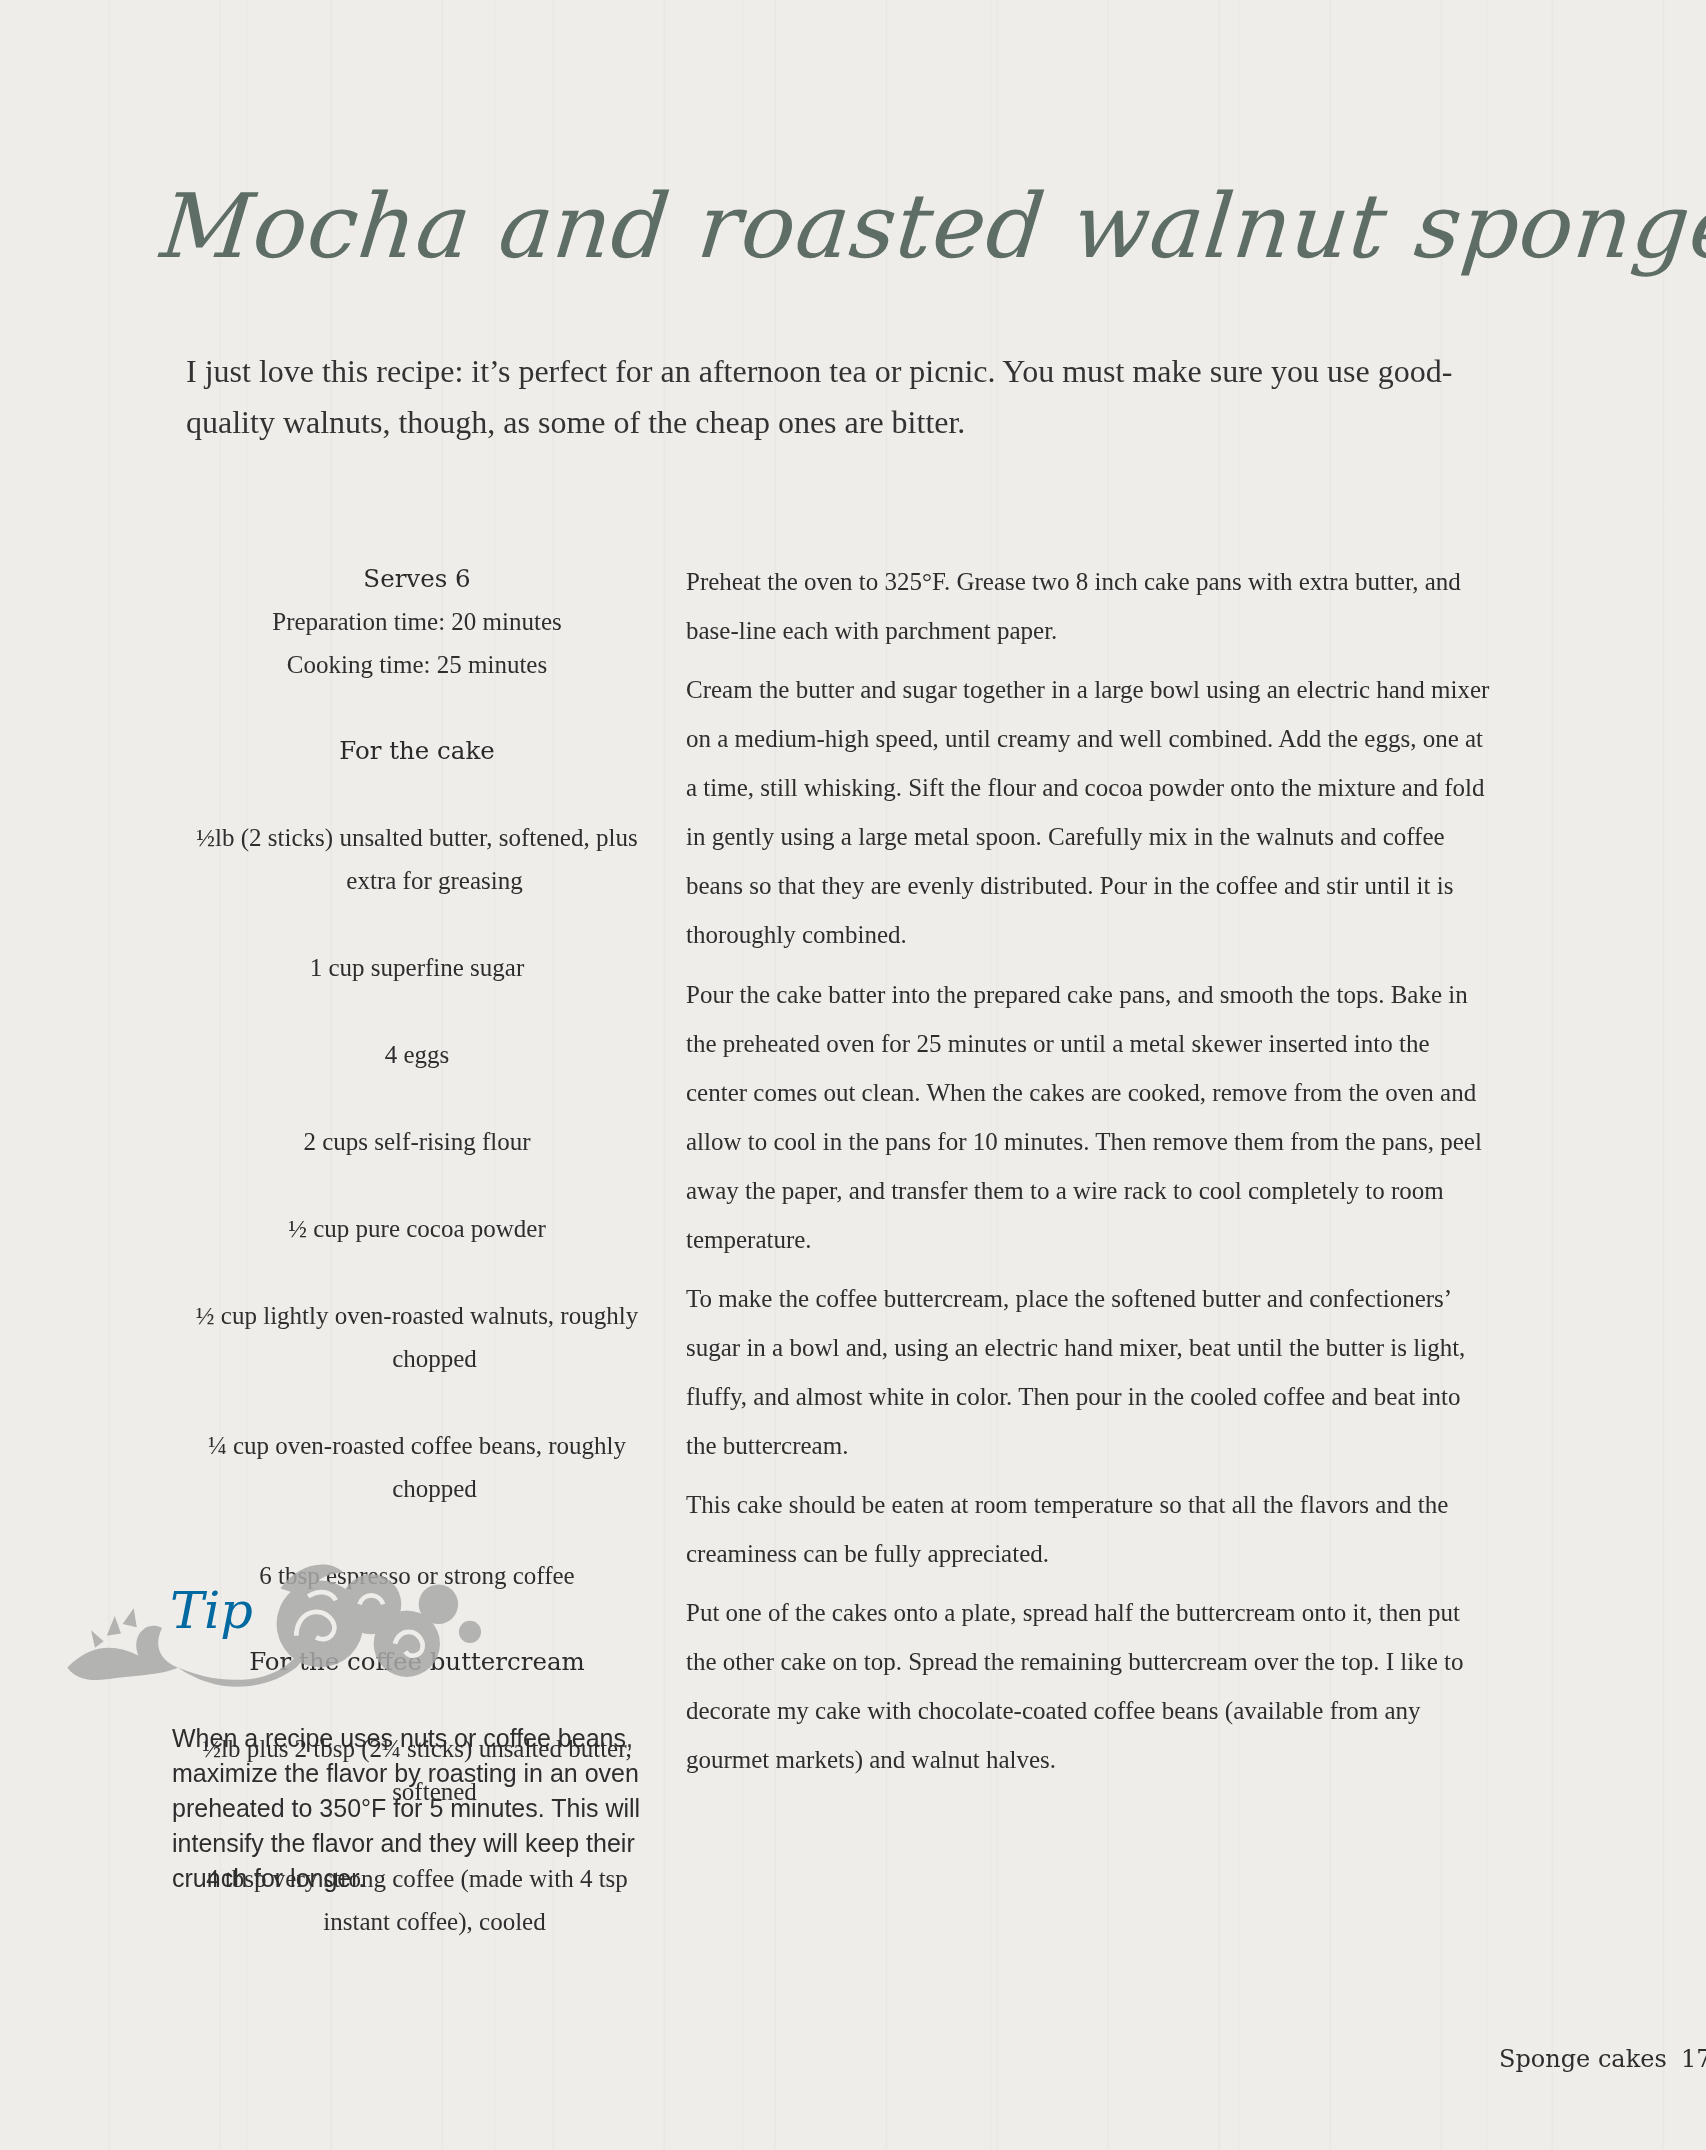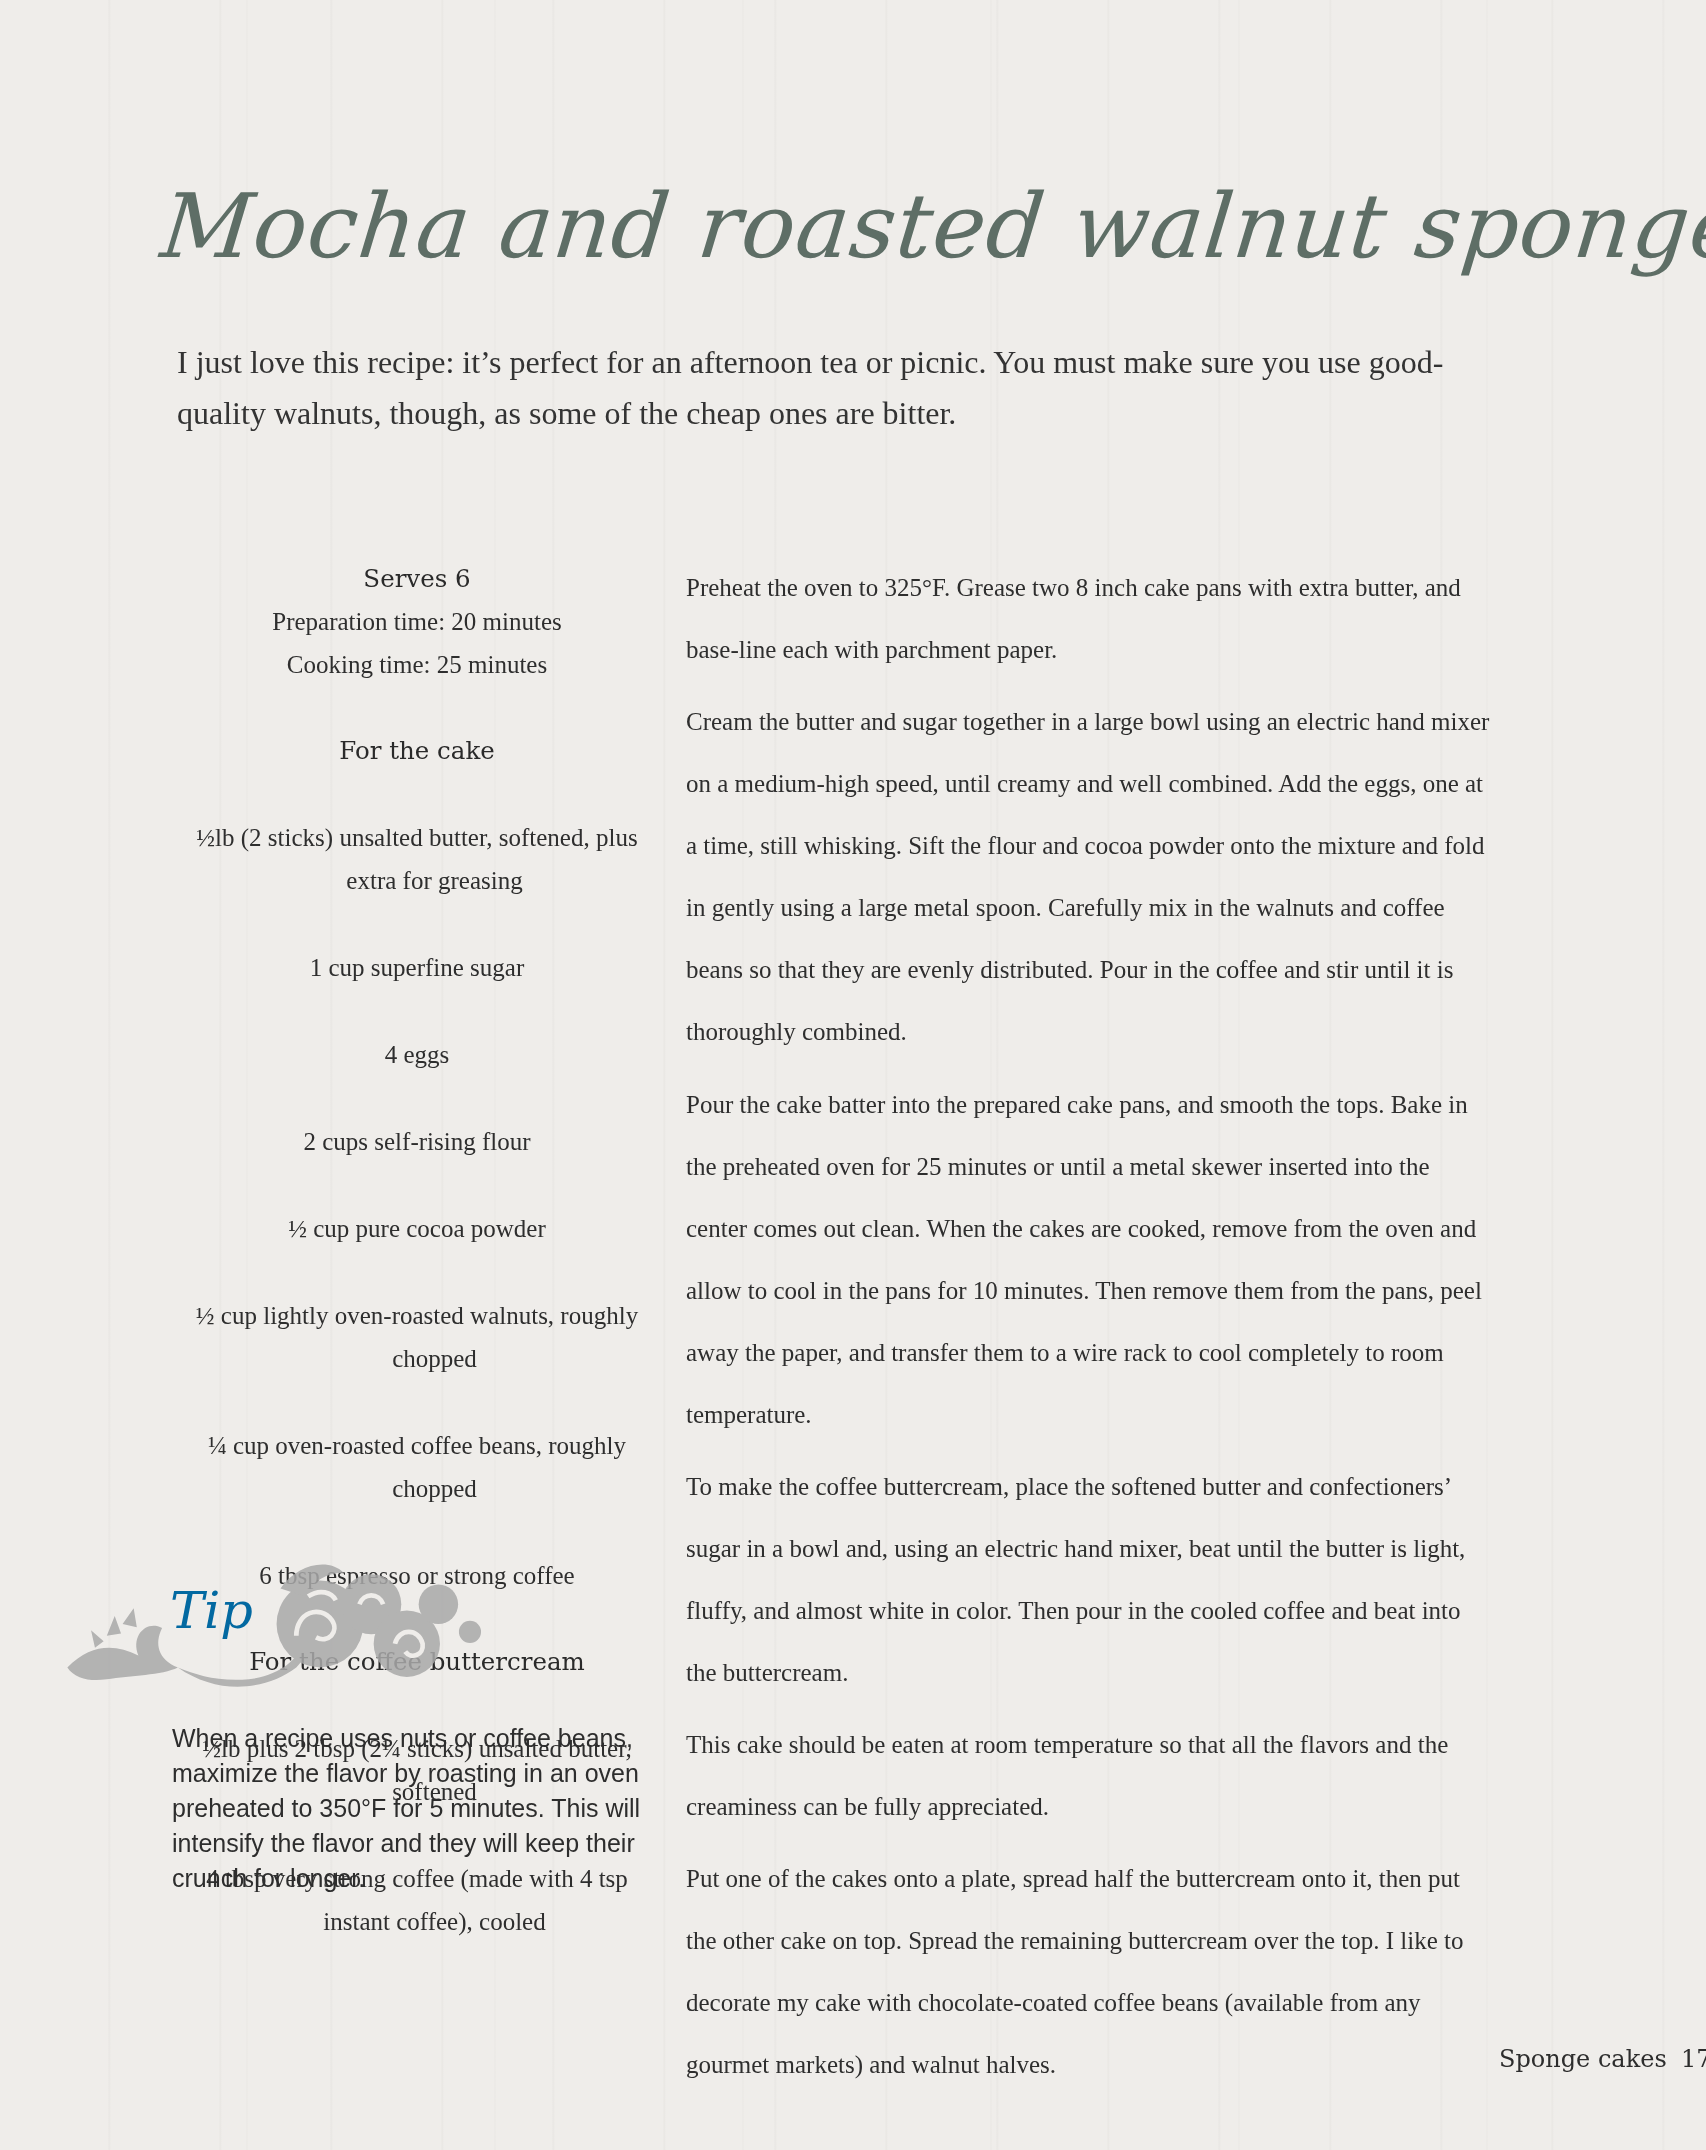--- a/index.html
+++ b/index.html
@@ -19,32 +19,32 @@
     }
     .title {
       position: absolute; left: 162px; top: 174px;
       font-family: "DejaVu Serif", serif; font-style: italic;
       font-size: 89px; color: #5e6e66; letter-spacing: 0.8px;
       transform: skewX(-6deg); white-space: nowrap; margin: 0; font-weight: normal;
     }
     .intro {
       position: absolute; left: 172px; top: 332px; width: 1344px;
       font-family: "Liberation Serif", serif; font-size: 32px; line-height: 51px;
-      color: #333; margin: 5px;
+      color: #333; margin: 14px;
     }
     .left-col {
       position: absolute; left: 172px; top: 557px; width: 490px;
       font-family: "Liberation Serif", serif; font-size: 25px; line-height: 43px; color: #2e2e2e; text-align: center;
     }
     .left-col .head { font-family: "DejaVu Serif", serif; font-size: 24.5px; color: #2a2a2a; }
     .left-col .gap { height: 43px; }
     .ing { padding-left: 35px; text-indent: -35px; margin-top: 44px; }
     .right-col {
       position: absolute; left: 686px; top: 557px; width: 806px;
-      font-family: "Liberation Serif", serif; font-size: 25px; line-height: 62px; color: #2e2e2e;
+      font-family: "Liberation Serif", serif; font-size: 25px; line-height: 49px; color: #2e2e2e;
     }
     .right-col p { margin: 0 0 10.3px 0; }
     .tip-ornament { position: absolute; left: 59px; top: 1549px; width: 443px; height: 150px; }
     .tip-word {
       position: absolute; left: 170px; top: 1581px;
       font-family: "DejaVu Serif", serif; font-style: italic; font-size: 51px; color: #0369a1;
     }
     .tip-text {
       position: absolute; left: 172px; top: 1721px; width: 474px;
       font-family: Liberation Sans, sans-serif; font-size: 25px; line-height: 35px; color: #2d2d2d; margin: 0;

